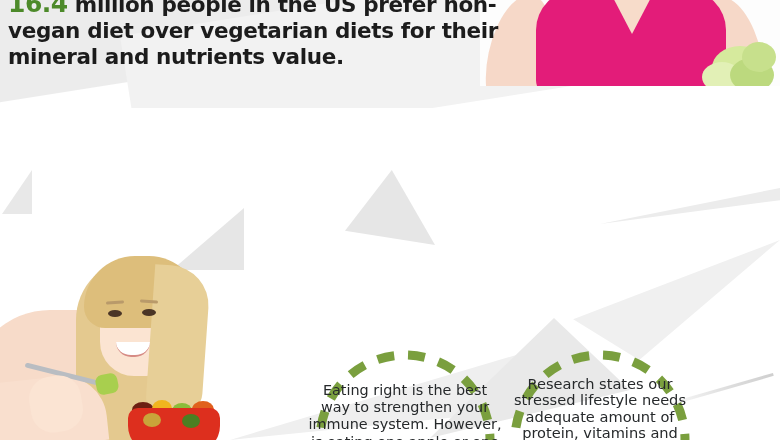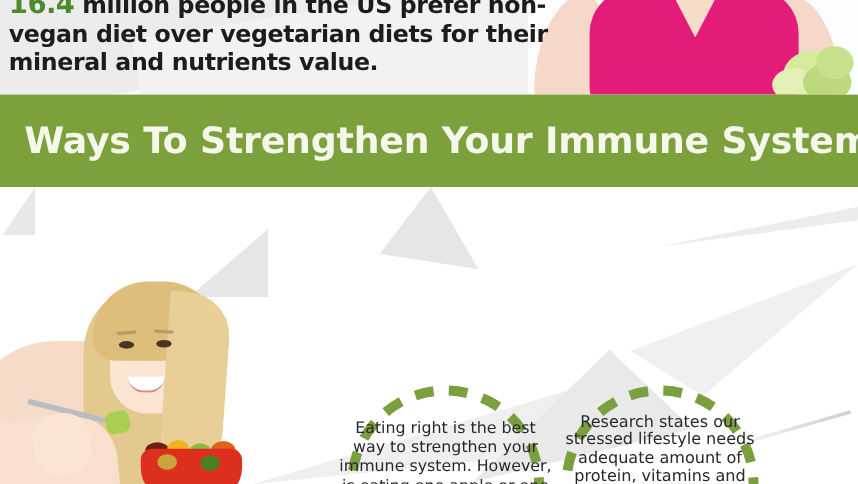--- a/index.html
+++ b/index.html
@@ -361,23 +361,20 @@
       <div id="tr-collar"></div>
       <div class="tr-lettuce" id="tr-let-1"></div>
       <div class="tr-lettuce" id="tr-let-3"></div>
       <div class="tr-lettuce" id="tr-let-2"></div>
       <div class="tr-lettuce" id="tr-let-4"></div>
     </div>
 
     <div id="stat-text"><span id="stat-number">16.4</span><span> million people in the US prefer non-vegan diet over vegetarian diets for their mineral and nutrients value.</span></div>
   </div>
 
-  <div id="banner">
-    <div id="banner-title">Ways To Strengthen Your Immune System</div>
-  </div>
 
   <div id="body-area">
 
     <div class="grey-tri" id="tri-d"></div>
     <div class="grey-tri" id="tri-g"></div>
     <div class="grey-tri" id="tri-f"></div>
     <div class="grey-tri" id="tri-e"></div>
     <div class="grey-tri" id="tri-a"></div>
     <div class="grey-tri" id="tri-b"></div>
     <div class="grey-tri" id="tri-c"></div>

